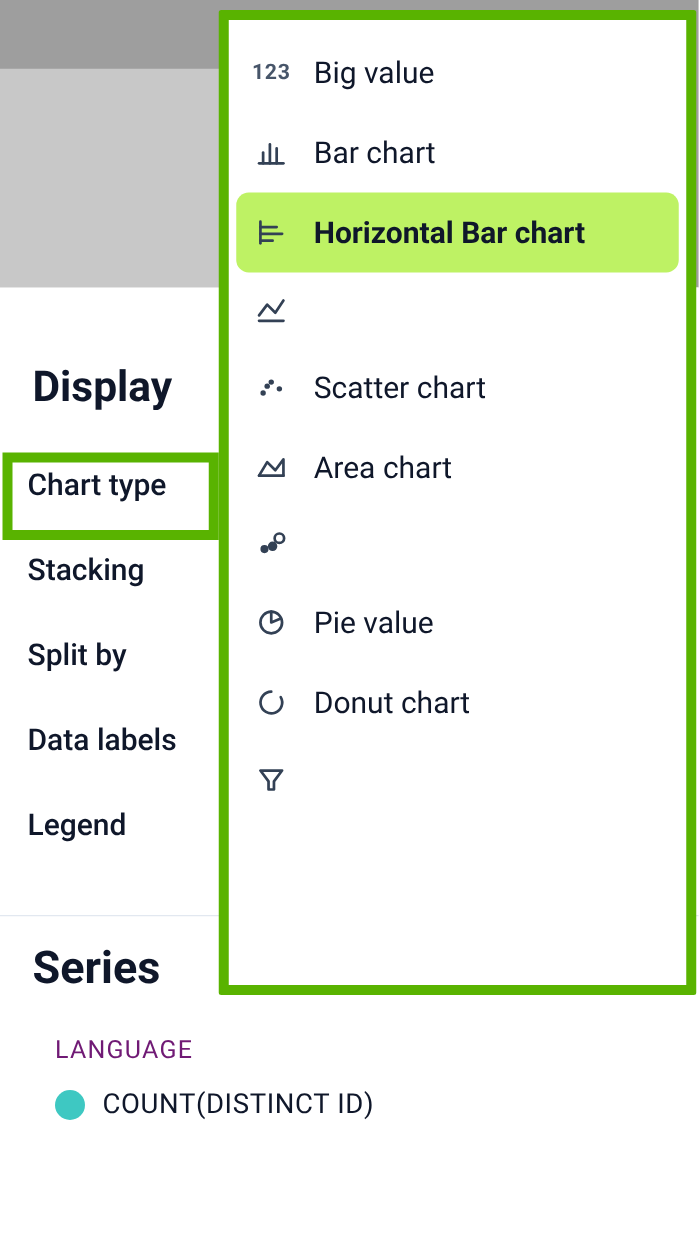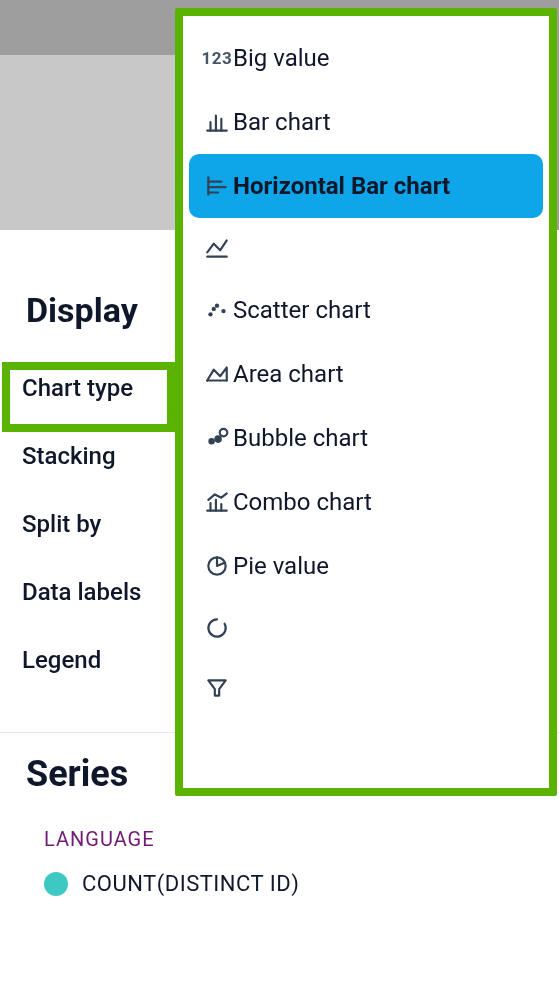--- a/index.html
+++ b/index.html
@@ -69,26 +69,27 @@
       background: #fff;
       z-index: 10;
       border-radius: 2px;
     }
     .dropdown-inner {
       padding: 10px 6px;
     }
     .dropdown-item {
       display: flex;
       align-items: center;
+      gap: 18px;
       padding: 18px 12px;
       border-radius: 10px;
       cursor: pointer;
     }
     .dropdown-item.selected {
-      background: #0ea5e9;
+      background: #bef264;
     }
     .icon-wrap {
       width: 32px;
       height: 24px;
       display: flex;
       align-items: center;
       justify-content: center;
       color: #334155;
       flex-shrink: 0;
     }
@@ -257,49 +258,37 @@
         <span class="item-label">Area chart</span>
       </div>
       <div class="dropdown-item">
         <div class="icon-wrap">
           <svg viewBox="0 0 24 24" width="26" height="26" fill="none" stroke="#334155" stroke-width="2" stroke-linecap="round" stroke-linejoin="round">
             <circle cx="7" cy="15" r="2" fill="#334155"></circle>
             <circle cx="13" cy="13" r="2.5" fill="#334155"></circle>
             <circle cx="18" cy="7" r="3.5" fill="none"></circle>
           </svg>
         </div>
-        <span class="item-label">Bubble chart</span>
-      </div>
-      <div class="dropdown-item">
-        <div class="icon-wrap">
-          <svg viewBox="0 0 24 24" width="26" height="26" fill="none" stroke="#334155" stroke-width="2" stroke-linecap="round" stroke-linejoin="round">
-            <line x1="3" y1="20" x2="21" y2="20"></line>
-            <line x1="6" y1="20" x2="6" y2="13"></line>
-            <line x1="11" y1="20" x2="11" y2="10"></line>
-            <line x1="16" y1="20" x2="16" y2="14"></line>
-            <polyline points="4 10 10 5 16 8 21 4"></polyline>
-          </svg>
-        </div>
-        <span class="item-label">Combo chart</span>
       </div>
       <div class="dropdown-item">
         <div class="icon-wrap">
           <svg viewBox="0 0 24 24" width="26" height="26" fill="none" stroke="#334155" stroke-width="2" stroke-linecap="round" stroke-linejoin="round">
             <circle cx="12" cy="12" r="8"></circle>
             <path d="M12 4 L12 12 L19 9" fill="none"></path>
           </svg>
         </div>
         <span class="item-label">Pie value</span>
       </div>
       <div class="dropdown-item">
         <div class="icon-wrap">
           <svg viewBox="0 0 24 24" width="26" height="26" fill="none" stroke="#334155" stroke-width="2" stroke-linecap="round" stroke-linejoin="round">
             <path d="M12 4 a8 8 0 1 0 7 4" fill="none"></path>
           </svg>
         </div>
+        <span class="item-label">Donut chart</span>
       </div>
       <div class="dropdown-item">
         <div class="icon-wrap">
           <svg viewBox="0 0 24 24" width="26" height="26" fill="none" stroke="#334155" stroke-width="2" stroke-linecap="round" stroke-linejoin="round">
             <path d="M4 5 L20 5 L14 13 L14 19 L10 19 L10 13 Z" fill="none"></path>
           </svg>
         </div>
       </div>
     </div>
 </div>

